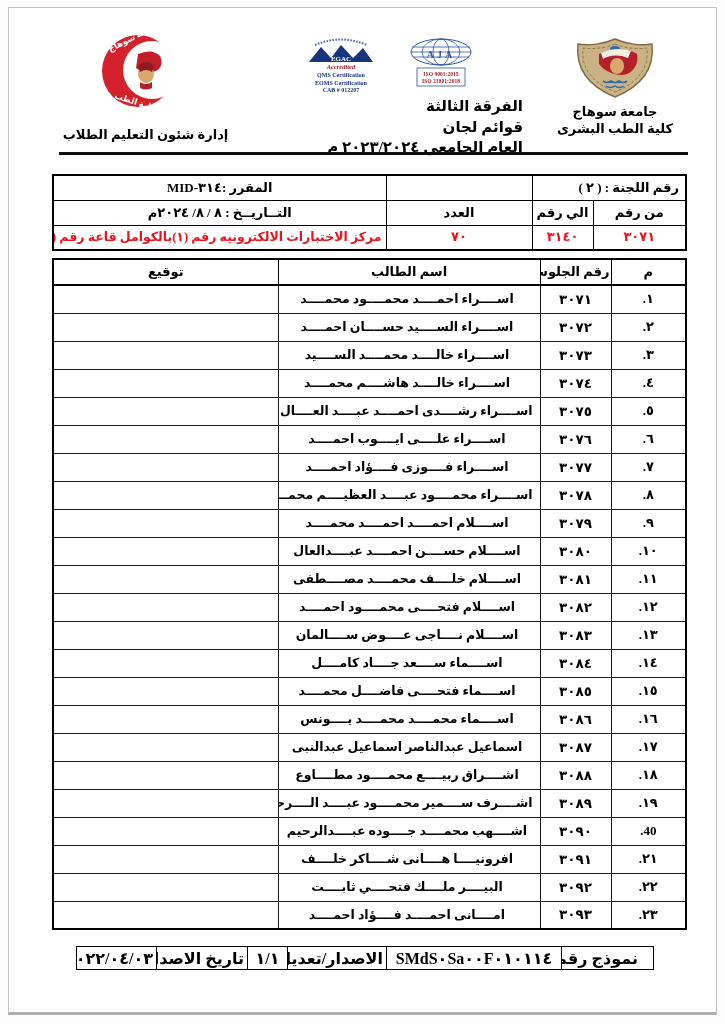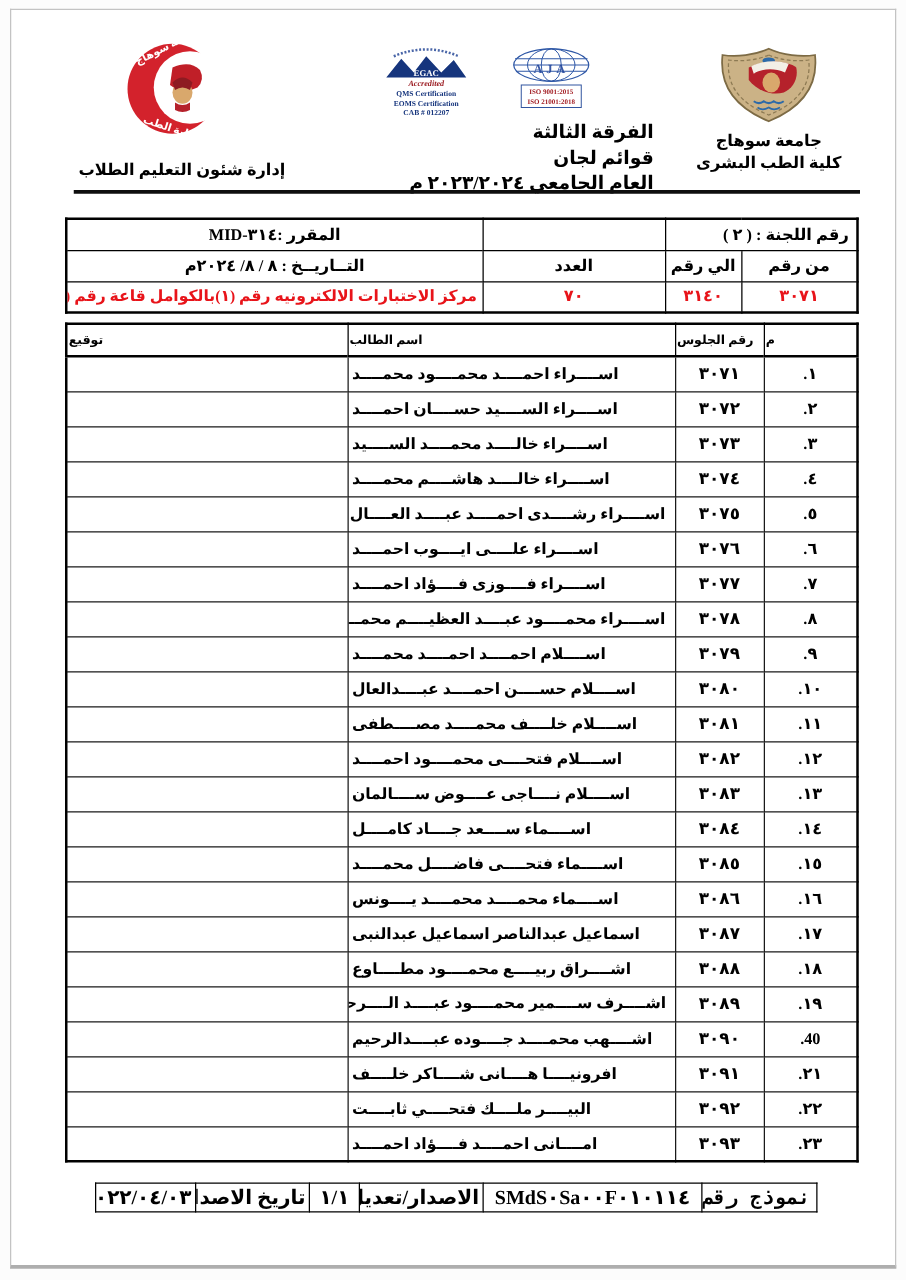--- a/index.html
+++ b/index.html
@@ -41,37 +41,37 @@
   }
   .info-table td.lbl-right { text-align: right; padding-right: 6px; }
   .red { color: #e8141a; }
   .val { font-size: 14px; }
   .roster-table {
     position: absolute; top: 250px; right: 29px; width: 633px;
     direction: rtl; border: 2.5px solid #000;
   }
   .roster-table thead td {
     border: 1.4px solid #000; border-bottom: 2.5px solid #000;
-    font-weight: bold; font-size: 10px; text-align: left; height: 26px;
+    font-weight: bold; font-size: 13px; text-align: center; height: 26px;
   }
   .roster-table tbody td {
     border: 1px solid #1a1a1a; font-weight: bold; font-size: 13px;
     height: 28px; text-align: center; padding: 0 3px;
   }
-  .roster-table td.c-name { text-align: left; padding-right: 7px; font-size: 12.5px; }
+  .roster-table td.c-name { text-align: center; padding-right: 7px; font-size: 12.5px; }
   .roster-table td.c-seat { font-size: 13.5px; letter-spacing: 1px; }
   .footer-table {
     position: absolute; top: 938px; right: 62px; width: 577px;
     direction: rtl; border: 1.4px solid #000;
   }
   .footer-table td {
     border: 1.2px solid #000; font-weight: bold; font-size: 16px;
     text-align: center; height: 23px; padding: 0 3px;
   }
-  .footer-table td.f-label { text-align: right; padding-right: 5px; font-family: Liberation Mono, monospace; }
+  .footer-table td.f-label { text-align: right; padding-right: 15px; }
   .ltr { direction: ltr; unicode-bidi: isolate; display: inline-block; }
 </style>
 </head>
 <body>
 
 <div class="page">
 
   <div class="hdr-left">
     <svg width="116" height="80" viewBox="0 0 116 80">
       <circle cx="50" cy="39" r="36" fill="#d3222c"></circle>

